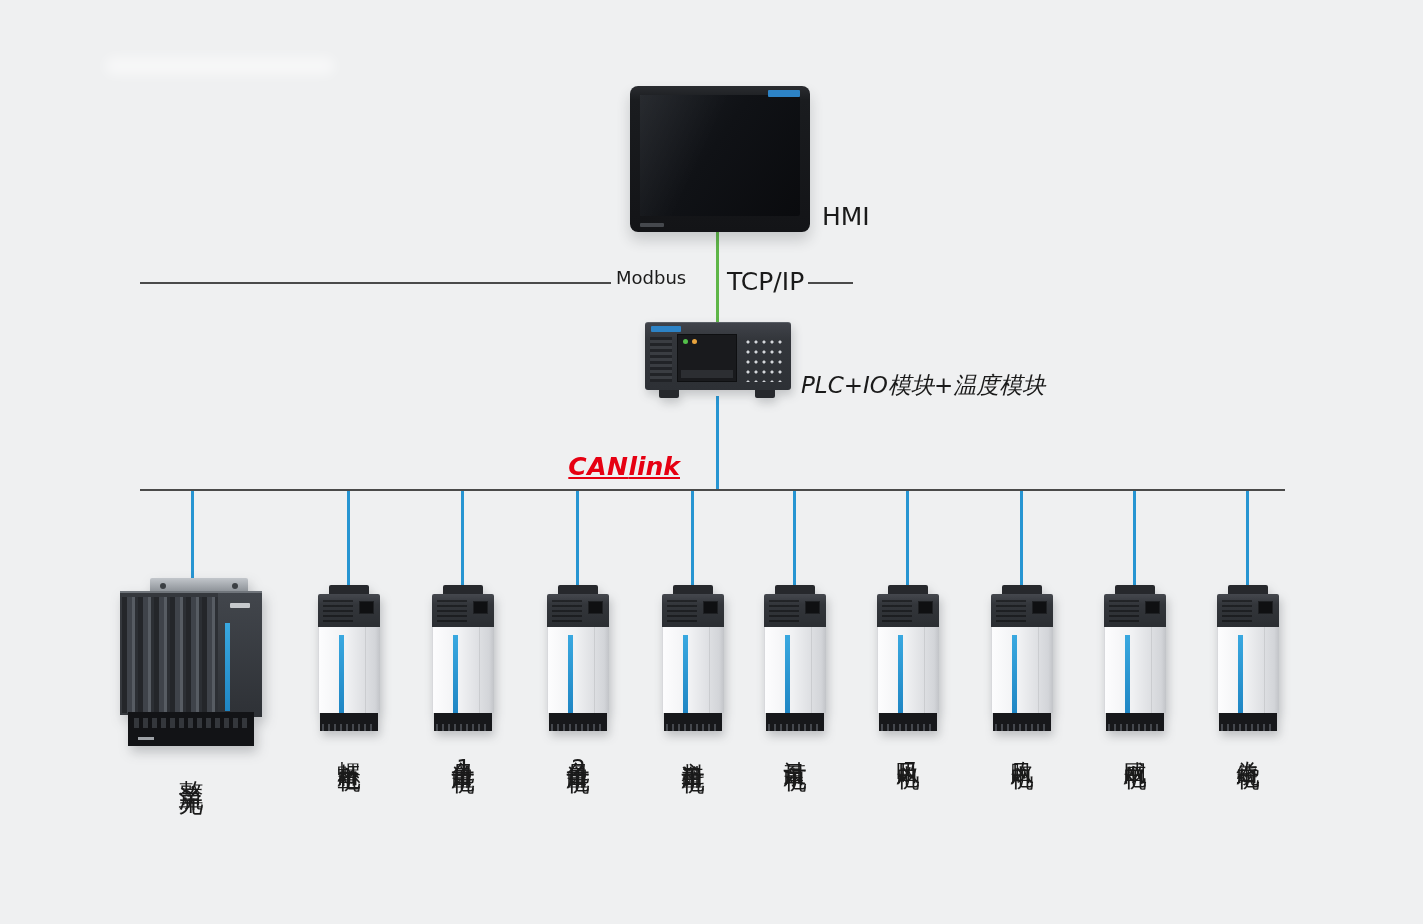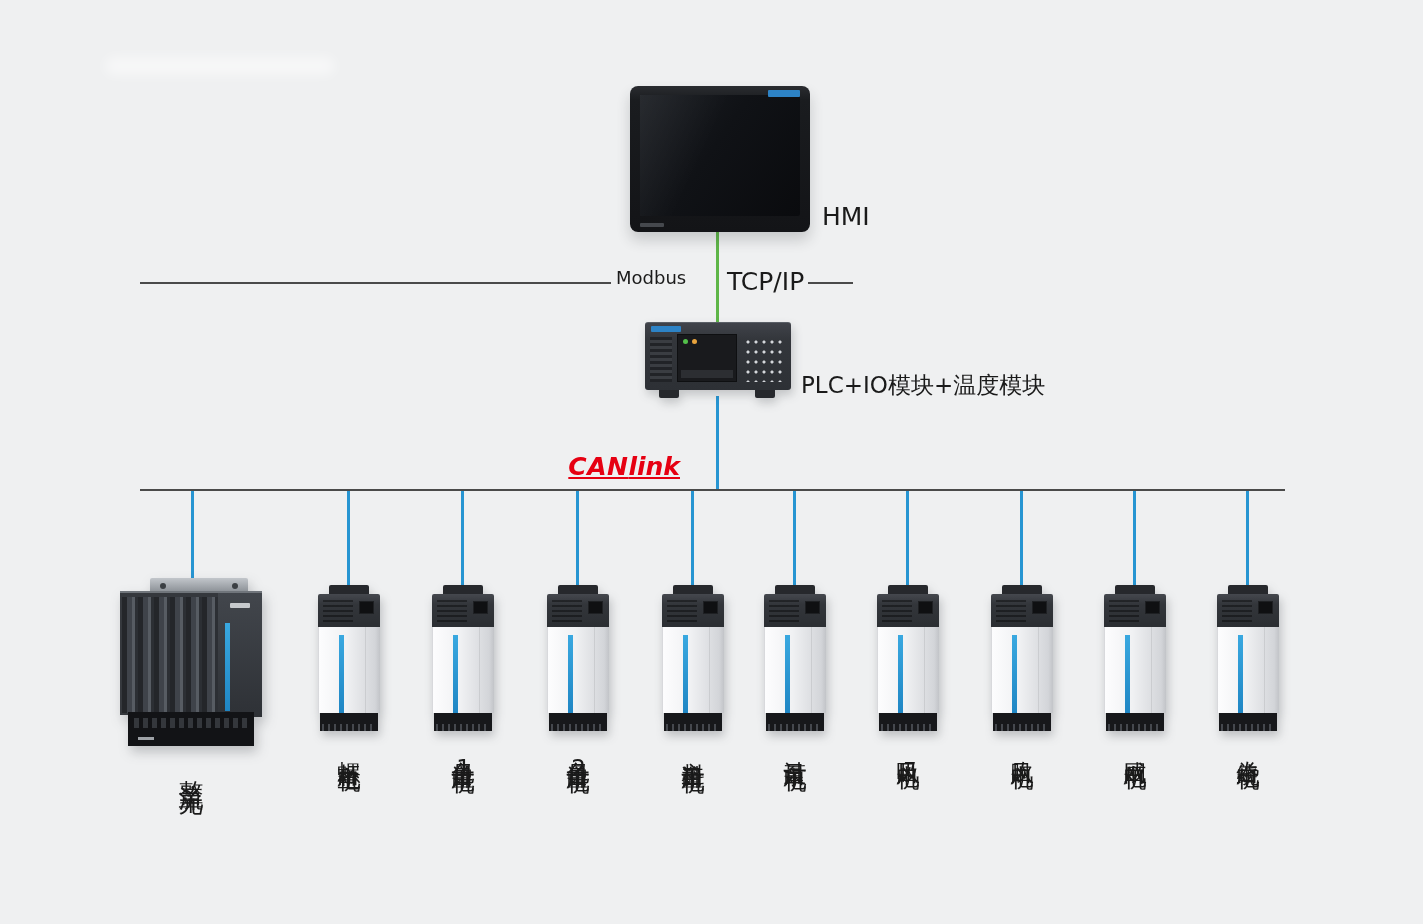--- a/index.html
+++ b/index.html
@@ -26,21 +26,21 @@
   .modbus-right-seg{left:808px;top:282px;width:45px;}
   .canbus{left:140px;top:489px;width:1145px;}
   .hmi-plc-link{left:716px;top:231px;height:92px;}
   .plc-bus-link{left:716px;top:396px;height:95px;}
   .drop{top:491px;height:100px;z-index:1;}
   .drop-rect{top:491px;height:94px;z-index:1;}
 
   
   .lbl{position:absolute;color:var(--text);font-weight:500;}
   .hmi-label{left:822px;top:202px;font-size:25px;}
-  .plc-label{left:801px;top:370px;font-size:23px;}
+  .plc-label{left:801px;top:370px;font-size:23px;font-style:italic;}
   .modbus-label-left{left:616px;top:267px;font-size:18px;}
   .modbus-label-right{left:727px;top:267px;font-size:25px;}
   .canlink-label{position:absolute;left:540px;top:452px;width:140px;text-align:right;
     font-size:25px;font-style:italic;color:var(--red);text-decoration:underline;}
   .canlink-label .can{font-weight:800;letter-spacing:.5px;}
   .canlink-label .lnk{font-weight:700;}
 
   
   .hmi{position:absolute;left:630px;top:86px;width:180px;height:146px;border-radius:8px;
     background:linear-gradient(180deg,#2a2c30 0%,#1a1c1f 10%,#131417 100%);

